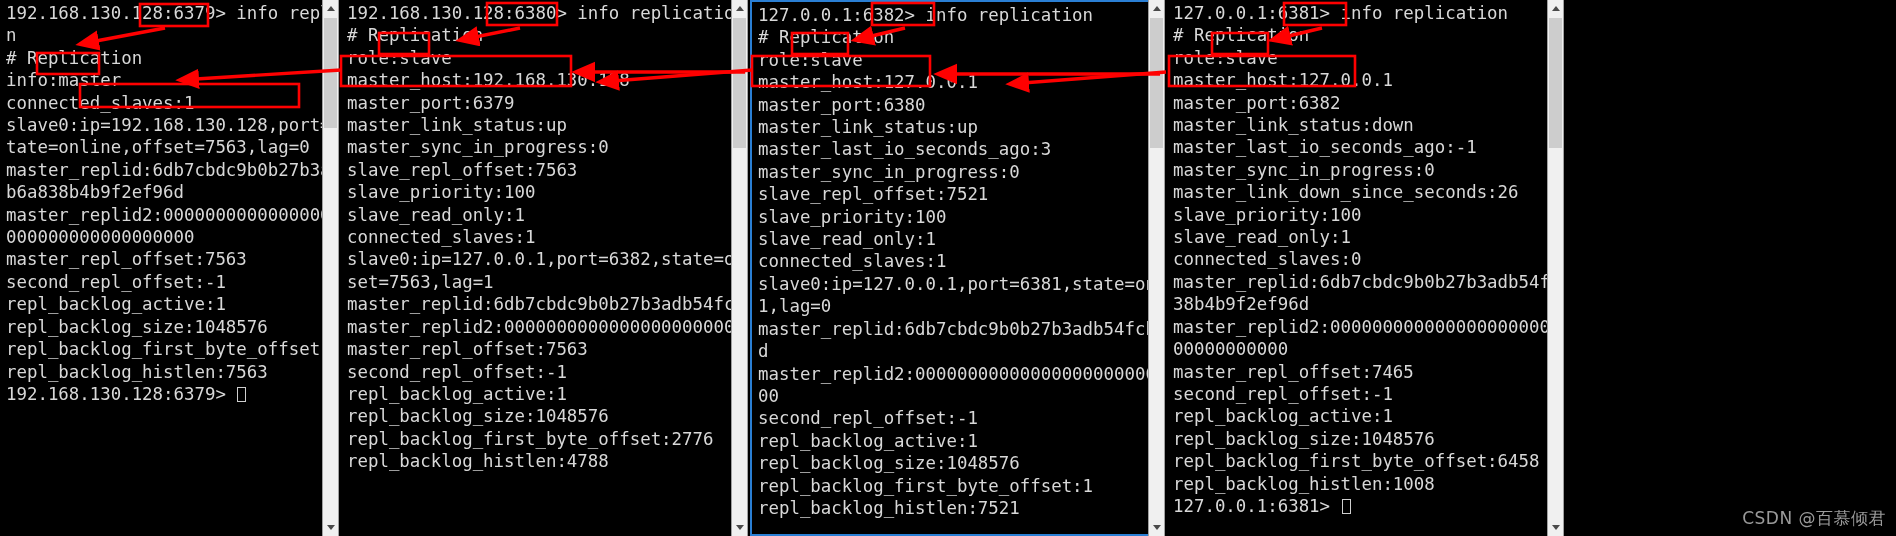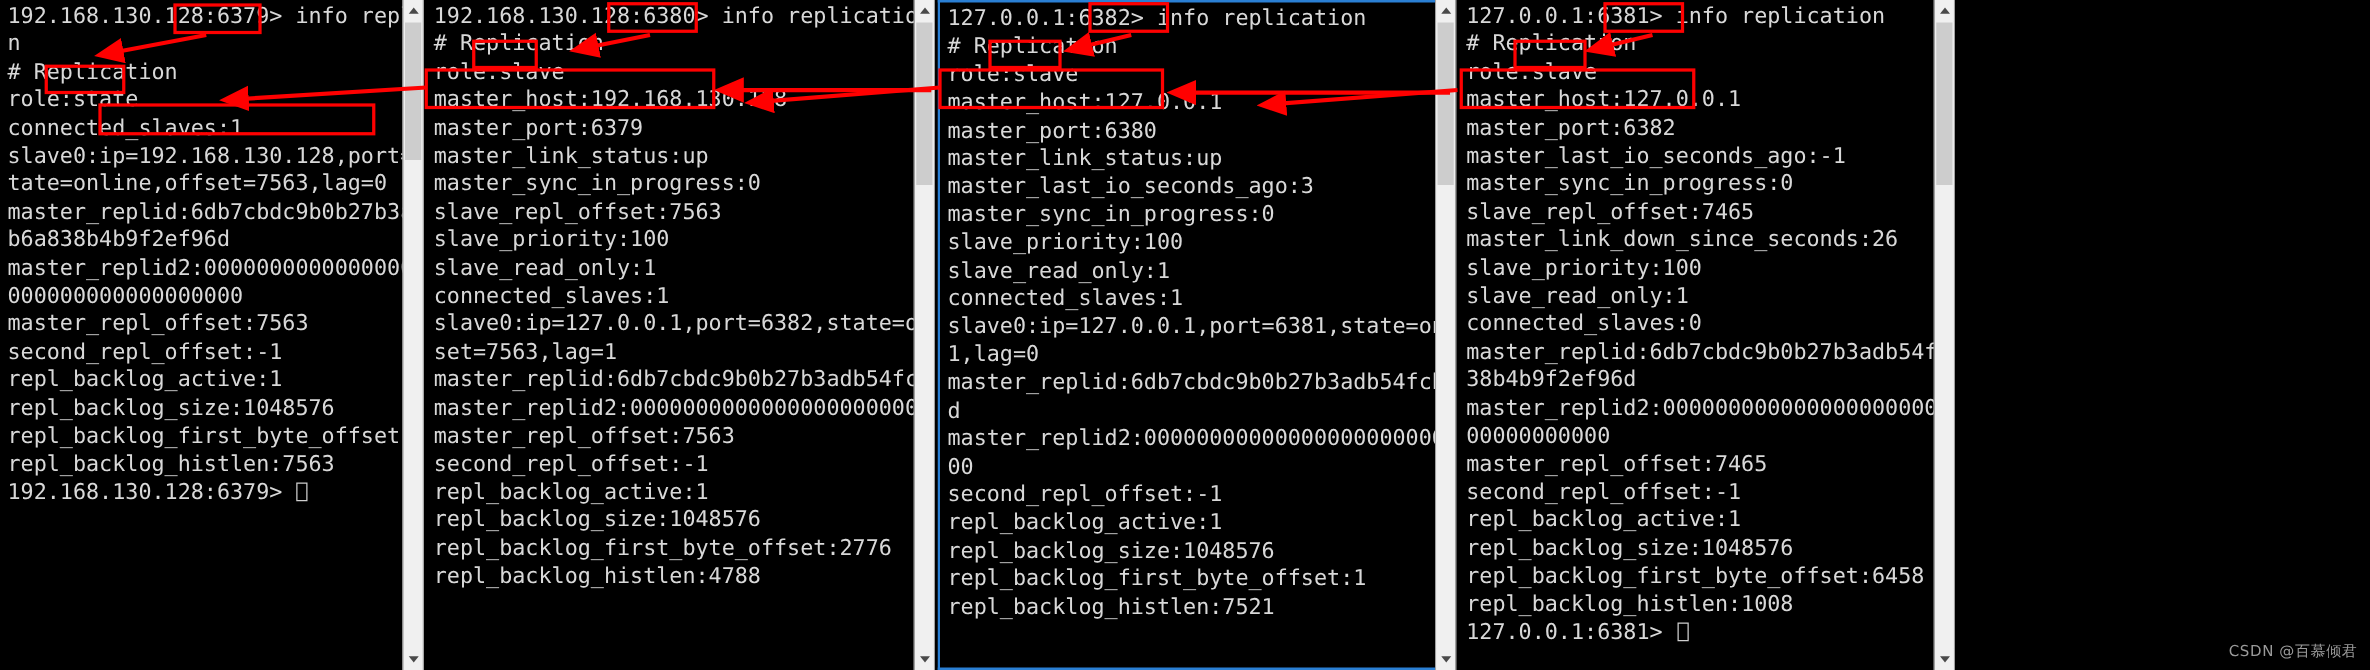--- a/index.html
+++ b/index.html
@@ -73,37 +73,37 @@
   }
   .sb-track { position: absolute; left: 0; right: 0; background: #f0f0f0; }
 
   
   #overlay { position: absolute; top: 0; left: 0; width: 1896px; height: 536px; pointer-events: none; }
 
   .watermark {
     position: absolute;
     right: 10px; bottom: 6px;
     color: #9a9a9a;
-    font-size: 12px;
+    font-size: 17px;
     font-family: "DejaVu Sans", "Liberation Sans", sans-serif;
     letter-spacing: 0.5px;
   }
 </style>
 </head>
 <body>
 
 <div id="screen">
 
   <div class="panel" style="left:0px; width:322px;">
     <div class="panel-inner">
       <div id="p0-lines">
           <div class="term-line">192.168.130.128:6379&gt; info replicatio</div>
           <div class="term-line">n</div>
           <div class="term-line"># Replication</div>
-          <div class="term-line">role:state</div>
+          <div class="term-line">info:master</div>
           <div class="term-line">connected_slaves:1</div>
           <div class="term-line">slave0:ip=192.168.130.128,port=6380,s</div>
           <div class="term-line">tate=online,offset=7563,lag=0</div>
           <div class="term-line">master_replid:6db7cbdc9b0b27b3adb54fc</div>
           <div class="term-line">b6a838b4b9f2ef96d</div>
           <div class="term-line">master_replid2:000000000000000000000</div>
           <div class="term-line">000000000000000000</div>
           <div class="term-line">master_repl_offset:7563</div>
           <div class="term-line">second_repl_offset:-1</div>
           <div class="term-line">repl_backlog_active:1</div>
@@ -167,20 +167,21 @@
     <div class="panel-inner">
       <div id="p2-lines">
           <div class="term-line">127.0.0.1:6382&gt; info replication</div>
           <div class="term-line"># Replication</div>
           <div class="term-line">role:slave</div>
           <div class="term-line">master_host:127.0.0.1</div>
           <div class="term-line">master_port:6380</div>
           <div class="term-line">master_link_status:up</div>
           <div class="term-line">master_last_io_seconds_ago:3</div>
           <div class="term-line">master_sync_in_progress:0</div>
+          <div class="term-line">slave_repl_offset:7521</div>
           <div class="term-line">slave_priority:100</div>
           <div class="term-line">slave_read_only:1</div>
           <div class="term-line">connected_slaves:1</div>
           <div class="term-line">slave0:ip=127.0.0.1,port=6381,state=online,offs</div>
           <div class="term-line">1,lag=0</div>
           <div class="term-line">master_replid:6db7cbdc9b0b27b3adb54fcb6a838b4b9</div>
           <div class="term-line">d</div>
           <div class="term-line">master_replid2:00000000000000000000000000000000</div>
           <div class="term-line">00</div>
           <div class="term-line">second_repl_offset:-1</div>
@@ -203,23 +204,23 @@
   </div>
 
   <div class="panel" style="left:1167px; width:380px;">
     <div class="panel-inner">
       <div id="p3-lines">
           <div class="term-line">127.0.0.1:6381&gt; info replication</div>
           <div class="term-line"># Replication</div>
           <div class="term-line">role:slave</div>
           <div class="term-line">master_host:127.0.0.1</div>
           <div class="term-line">master_port:6382</div>
+          <div class="term-line">master_link_status:down</div>
           <div class="term-line">master_last_io_seconds_ago:-1</div>
           <div class="term-line">master_sync_in_progress:0</div>
-          <div class="term-line">slave_repl_offset:7465</div>
           <div class="term-line">master_link_down_since_seconds:26</div>
           <div class="term-line">slave_priority:100</div>
           <div class="term-line">slave_read_only:1</div>
           <div class="term-line">connected_slaves:0</div>
           <div class="term-line">master_replid:6db7cbdc9b0b27b3adb54fcb6a8</div>
           <div class="term-line">38b4b9f2ef96d</div>
           <div class="term-line">master_replid2:0000000000000000000000000</div>
           <div class="term-line">00000000000</div>
           <div class="term-line">master_repl_offset:7465</div>
           <div class="term-line">second_repl_offset:-1</div>

